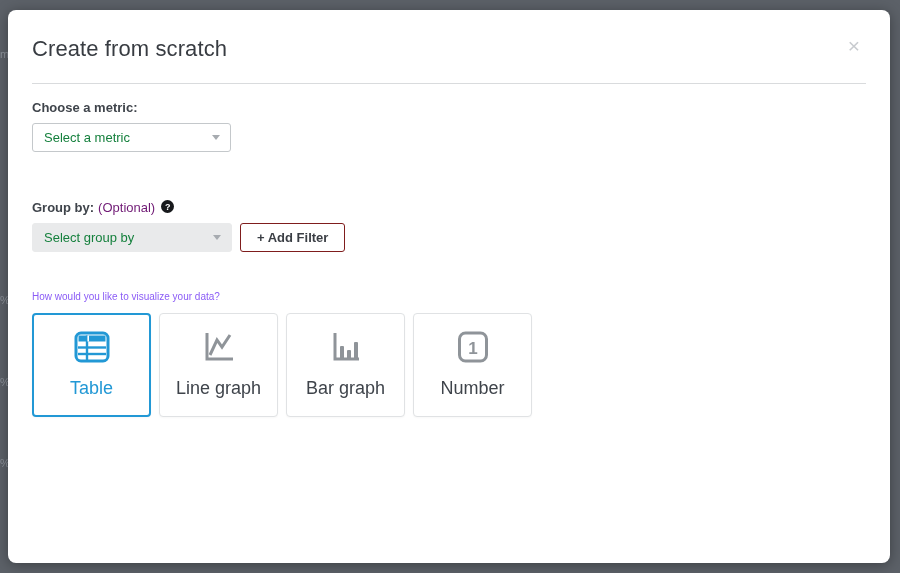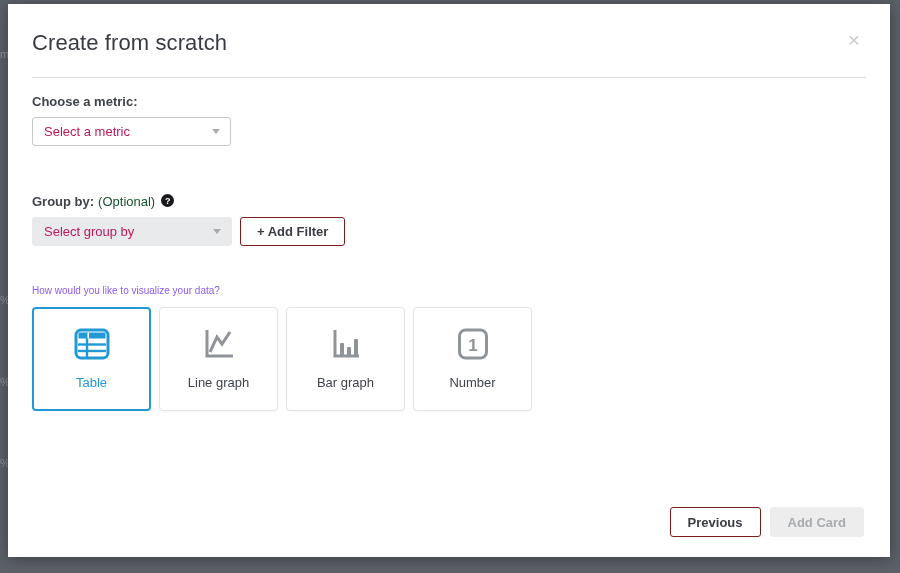--- a/index.html
+++ b/index.html
@@ -19,25 +19,25 @@
     position: absolute;
     left: 0px;
     font-size: 11px;
     color: #8d939b;
     width: 8px;
     overflow: hidden;
   }
   .modal {
     position: absolute;
     left: 8px;
-    top: 4px;
+    top: 10px;
     width: 882px;
     height: 553px;
     background: #ffffff;
-    border-radius: 0;
+    border-radius: 8px;
     box-shadow: 0 2px 14px rgba(0,0,0,0.35);
     padding: 0 24px;
   }
   .modal-title {
     margin-top: 26px;
     font-size: 22px;
     font-weight: 400;
     color: #383c42;
     letter-spacing: 0.1px;
   }
@@ -60,21 +60,21 @@
   .field-label {
     margin-top: 16px;
     font-size: 13px;
     font-weight: 700;
     color: #3f444b;
     display: flex;
     gap: 4px;
   }
   .field-label .optional {
     font-weight: 400;
-    color: #14532d;
+    color: #701a75;
   }
   .help-icon {
     display: inline-flex;
     align-items: center;
     justify-content: center;
     width: 13px;
     height: 13px;
     border-radius: 50%;
     background: #17191c;
     color: #ffffff;
@@ -101,21 +101,21 @@
   .select-box.outlined {
     width: 199px;
     background: #ffffff;
     border: 1px solid #c4c8cb;
   }
   .select-box.filled {
     width: 200px;
     background: #e9eaeb;
     border: 1px solid #e9eaeb;
   }
-  .select-box .placeholder { color: #be185d; }
+  .select-box .placeholder { color: #15803d; }
   .select-box .value { color: #3f444b; }
   .caret {
     width: 0; height: 0;
     border-left: 4px solid transparent;
     border-right: 4px solid transparent;
     border-top: 5px solid #a7abb0;
   }
   .btn {
     height: 29px;
     border-radius: 3px;
@@ -150,21 +150,21 @@
     background: #ffffff;
     display: flex;
     flex-direction: column;
     align-items: center;
     justify-content: center;
     gap: 11px;
     cursor: pointer;
     box-shadow: 0 1px 2px rgba(0,0,0,0.03);
   }
   .viz-card .card-label {
-    font-size: 13px;
+    font-size: 18px;
     color: #3f444b;
   }
   .viz-card.selected {
     border: 2px solid #2298d5;
   }
   .viz-card.selected .card-label {
     color: #2298d5;
   }
   .footer {
     position: absolute;
@@ -270,19 +270,15 @@
           <svg width="34" height="32" viewBox="0 0 34 32">
             <rect x="3.5" y="2" width="27" height="28" rx="6" fill="none" stroke="#8f9499" stroke-width="3"></rect>
             <text x="17" y="22.5" text-anchor="middle" font-family="Liberation Sans, sans-serif" font-size="17" font-weight="700" fill="#8f9499">1</text>
           </svg>
         </span>
         <span class="card-label">Number</span>
       </div>
 
     </div>
 
-    <div class="footer">
-      <button class="btn secondary previous">Previous</button>
-      <button class="btn add-card">Add Card</button>
-    </div>
 
   </div>
 </div>
 
 </body></html>

